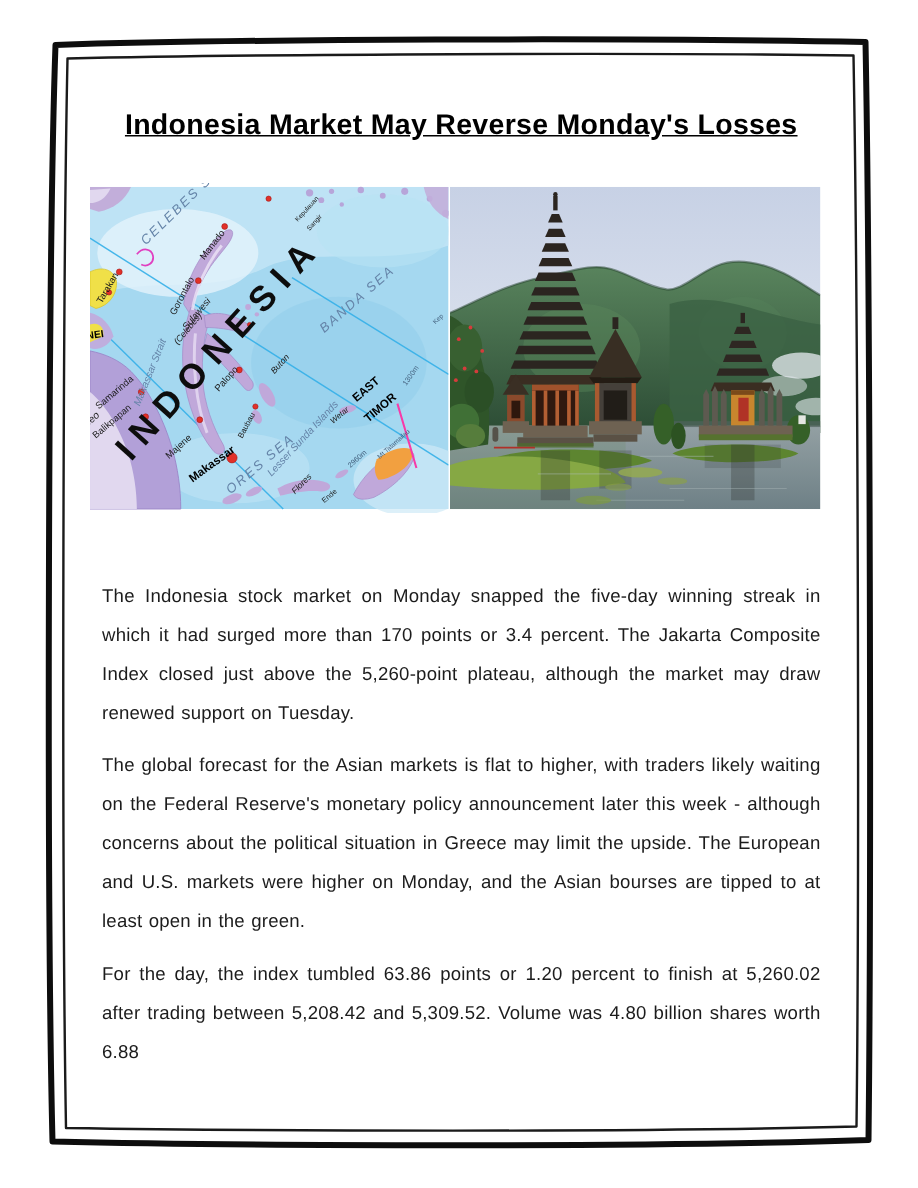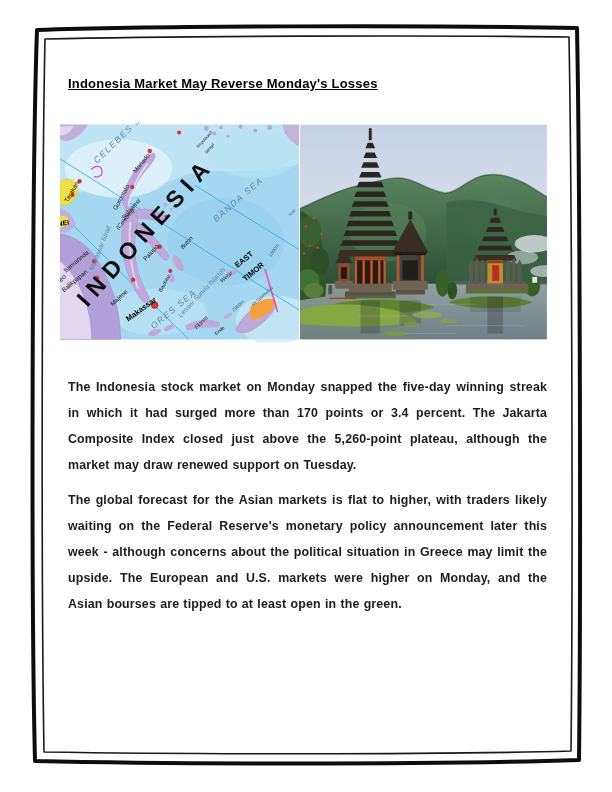--- a/index.html
+++ b/index.html
@@ -1,24 +1,24 @@
 <!DOCTYPE html>
 <html><head>
 <meta charset="utf-8">
 <style>
   html,body{margin:0;padding:0;background:#ffffff;}
   .page{position:relative;width:612px;height:792px;background:#ffffff;overflow:hidden;
         font-family:"Liberation Sans",sans-serif;}
   .frame{position:absolute;left:0;top:0;width:612px;height:792px;pointer-events:none;}
   .content{position:absolute;left:68px;top:74px;width:479px;}
-  h1.doc-title{margin:0;font-size:13px;line-height:20px;font-weight:bold;color:#000;
-        text-decoration:underline;letter-spacing:.2px;}
+  h1.doc-title{margin:0;font-size:19px;line-height:20px;font-weight:bold;color:#000;
+        text-decoration:underline;letter-spacing:.2px;text-align:center;}
   .image-row{margin-top:28px;margin-left:-8px;display:flex;gap:1px;}
   .image-row svg{display:block;}
-  .article{margin-top:32px;font-weight:bold;}
+  .article{margin-top:42px;}
   .article p{margin:0 0 9px 0;font-size:12.4px;line-height:26px;color:#1c1c1c;
         text-align:justify;word-spacing:.6px;letter-spacing:.15px;}
   
   .sea{fill:#6584a8;font-style:italic;font-family:"Liberation Sans",sans-serif;}
   .city{fill:#1a1a1a;font-family:"Liberation Sans",sans-serif;}
   .island{fill:#222;font-style:italic;font-family:"Liberation Sans",sans-serif;}
   .depth{fill:#44617e;font-family:"Liberation Sans",sans-serif;}
   .bold-place{fill:#000;font-weight:bold;font-family:"Liberation Sans",sans-serif;}
   .country{fill:#0d0d0d;font-weight:bold;font-family:"Liberation Sans",sans-serif;
         letter-spacing:7px;font-size:24px;}
@@ -302,16 +302,17 @@
           <ellipse cx="152" cy="201" rx="10" ry="2.5" fill="#8aa04a" opacity=".7"></ellipse>
           <ellipse cx="115" cy="205" rx="9" ry="2.5" fill="#8aa04a" opacity=".6"></ellipse>
           <ellipse cx="98" cy="214" rx="12" ry="3" fill="#7d9a42" opacity=".7"></ellipse>
         </g>
       </svg>
     </div>
 
     <div class="article">
       <p>The Indonesia stock market on Monday snapped the five-day winning streak in which it had surged more than 170 points or 3.4 percent. The Jakarta Composite Index closed just above the 5,260-point plateau, although the market may draw renewed support on Tuesday.</p>
       <p>The global forecast for the Asian markets is flat to higher, with traders likely waiting on the Federal Reserve's monetary policy announcement later this week - although concerns about the political situation in Greece may limit the upside. The European and U.S. markets were higher on Monday, and the Asian bourses are tipped to at least open in the green.</p>
+      <p>For the day, the index tumbled 63.86 points or 1.20 percent to finish at 5,260.02 after trading between 5,208.42 and 5,309.52. Volume was 4.80 billion shares worth 6.88</p>
     </div>
 
   </div>
 </div>
 
 </body></html>

